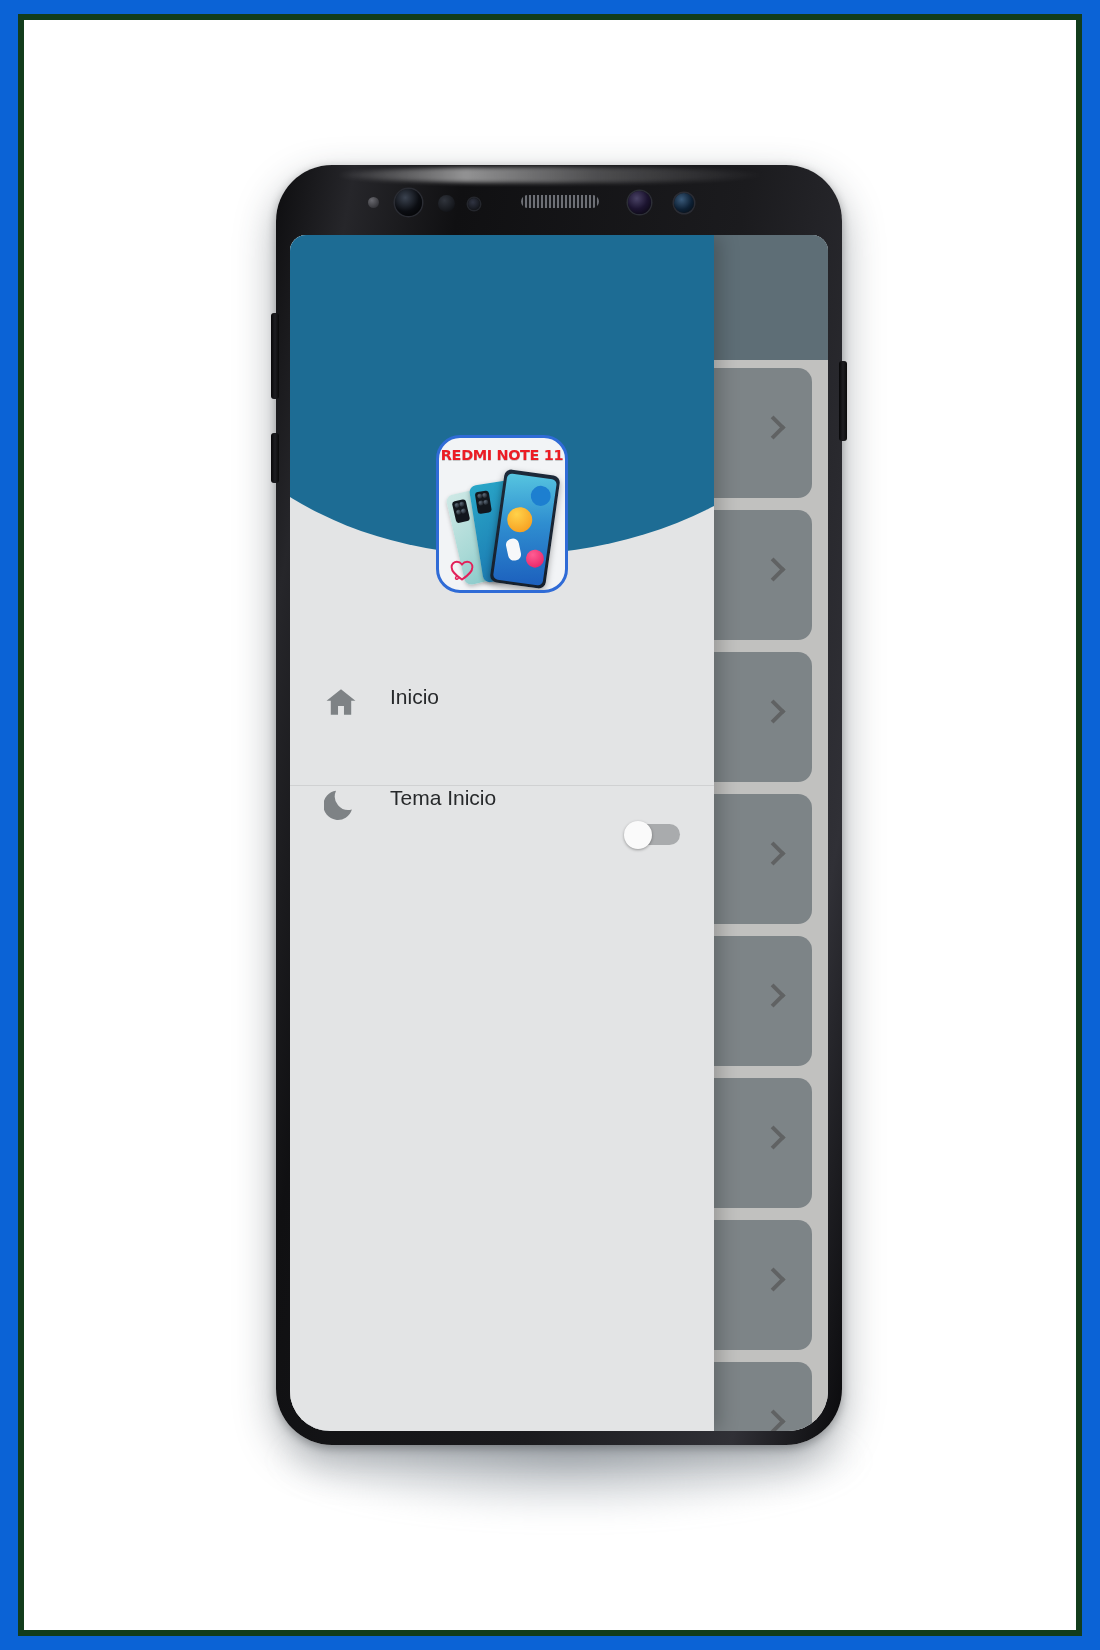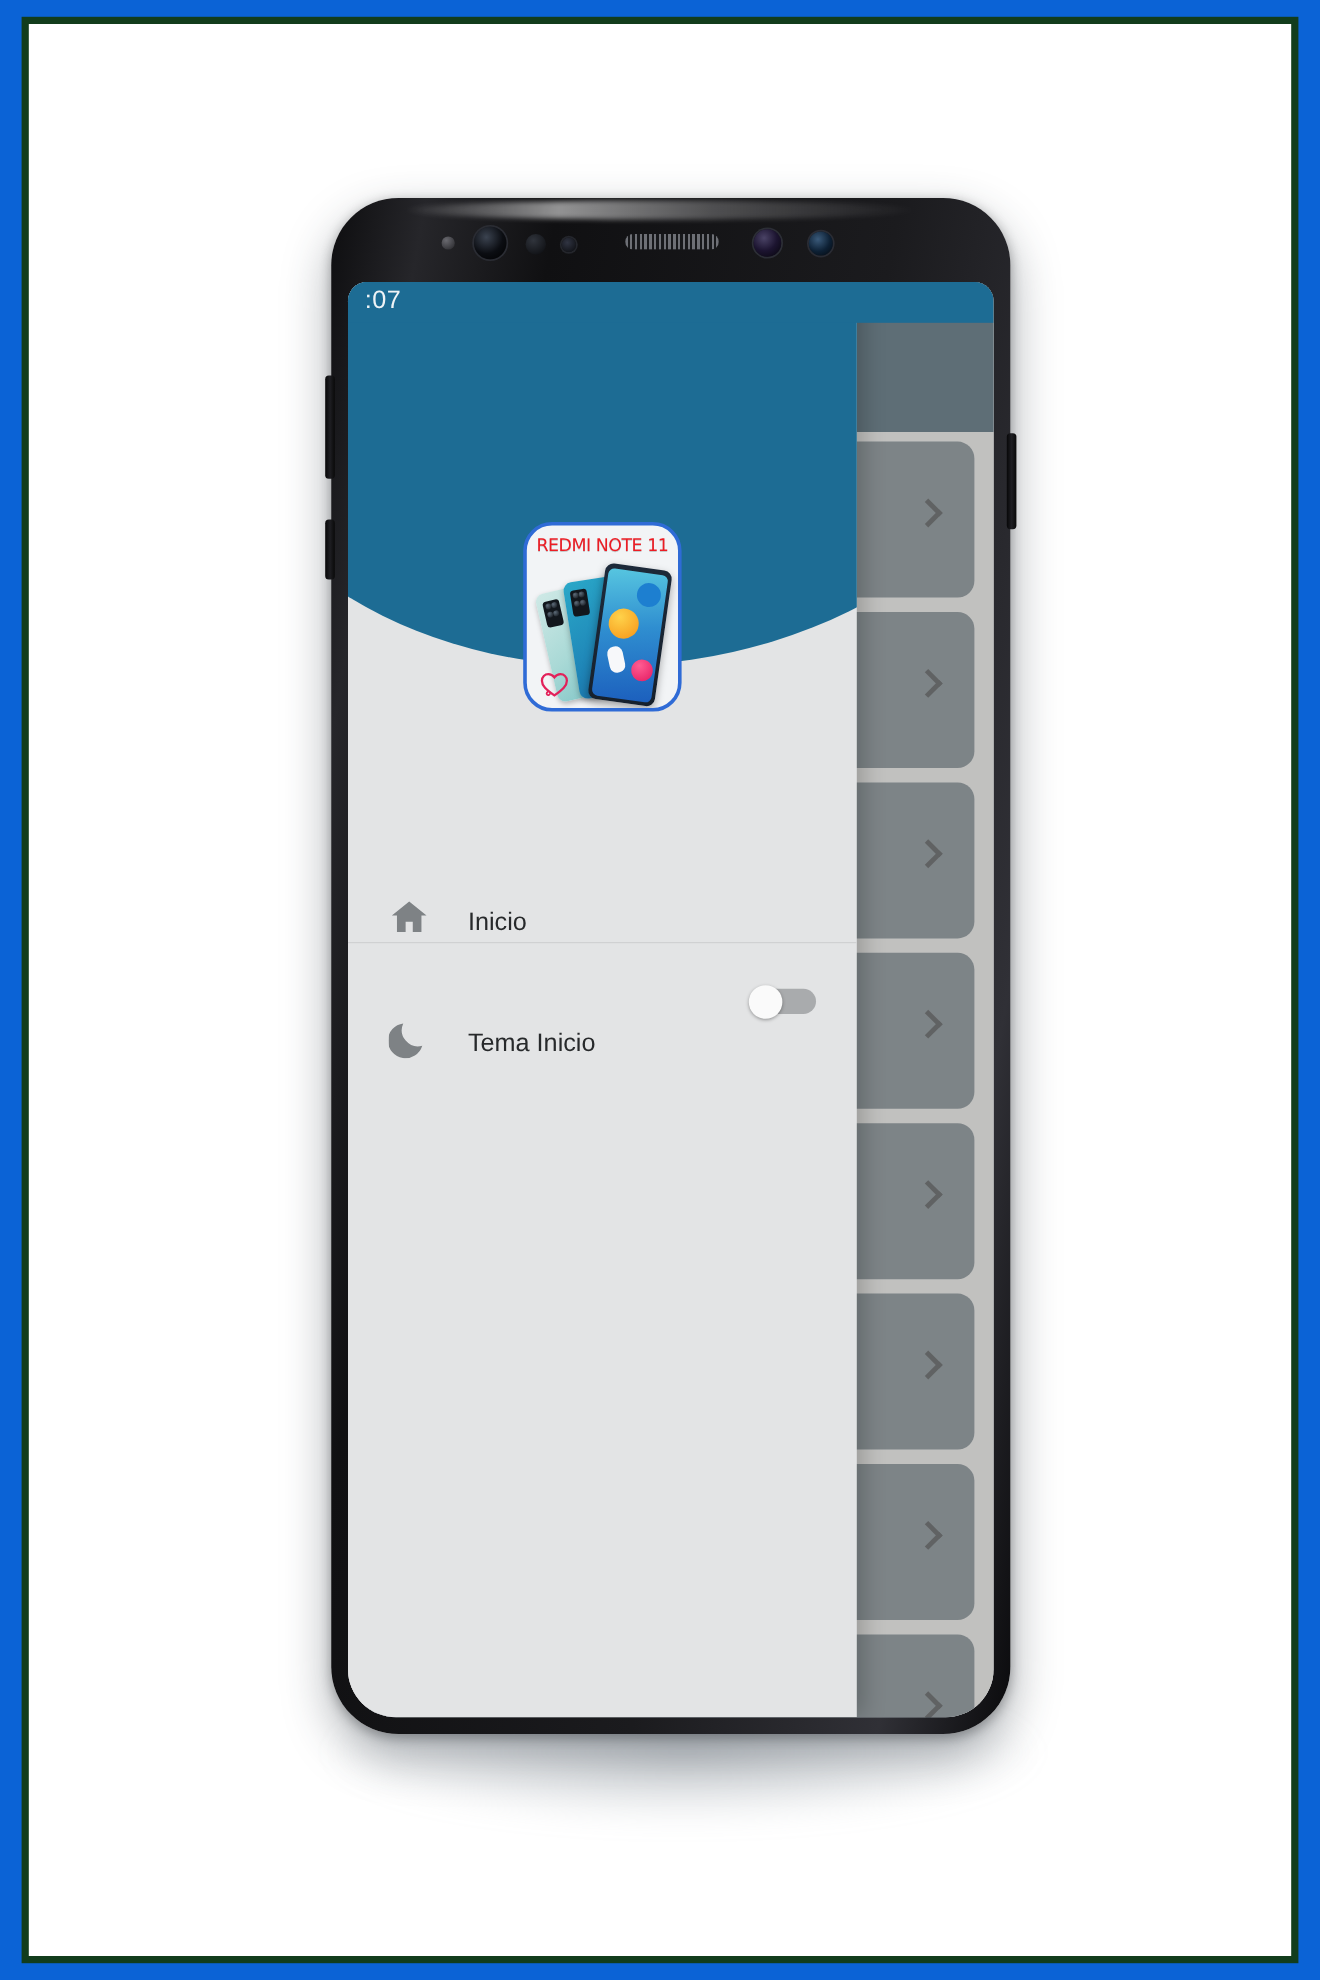--- a/index.html
+++ b/index.html
@@ -207,21 +207,21 @@
     background: #f2f4f6;
     border: 3px solid #2f6bd6;
     overflow: hidden;
     z-index: 3;
   }
   #icon-title {
     position: absolute;
     left: 0; top: 9px; width: 100%;
     text-align: center;
     font-family: "DejaVu Sans", sans-serif;
-    font-weight: 400;
+    font-weight: 700;
     font-size: 14.5px;
     letter-spacing: -0.4px;
     color: #ec1c24;
     text-shadow: 0 1px 0 rgba(0,0,0,.18);
   }
   .mini-phone {
     position: absolute;
     border-radius: 7px;
     transform-origin: center;
   }
@@ -289,21 +289,21 @@
   
   #menu {
     position: absolute;
     left: 0; top: 450px;
     width: 424px;
   }
   .menu-item {
     position: relative;
     height: 96px;
     display: flex;
-    align-items: flex-end;
+    align-items: flex-start;
     padding-left: 34px;
   }
   .mi-icon {
     width: 52px;
     display: flex;
     align-items: center;
     justify-content: flex-start;
     color: #7e8285;
     flex: none;
   }
@@ -473,20 +473,17 @@
               <span class="mi-label">Tema Inicio</span>
               <span class="mi-toggle">
                 <span class="tg-track"></span>
                 <span class="tg-knob"></span>
               </span>
             </div>
 
           </div>
         </div>
 
-        <div id="statusbar">
-          <span id="status-time">:07</span>
-        </div>
 
       </div>
     </div>
   </div>
 </div>
 
 </body></html>

